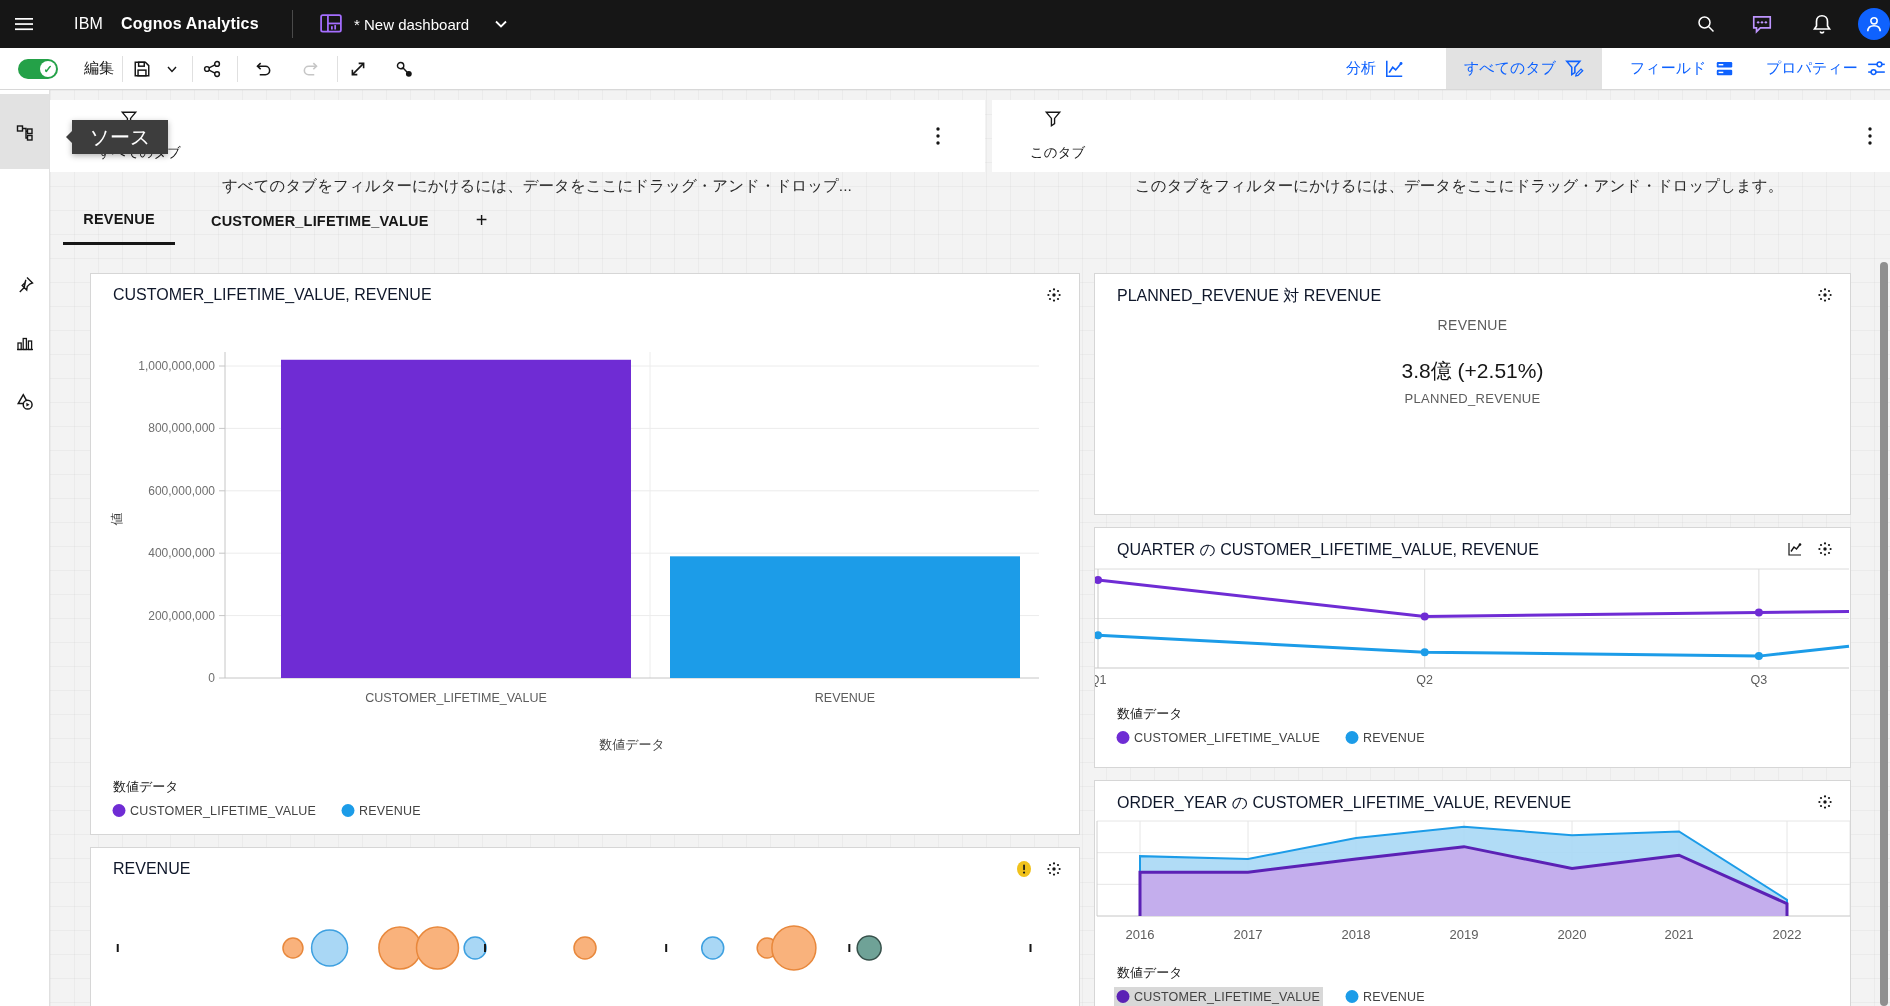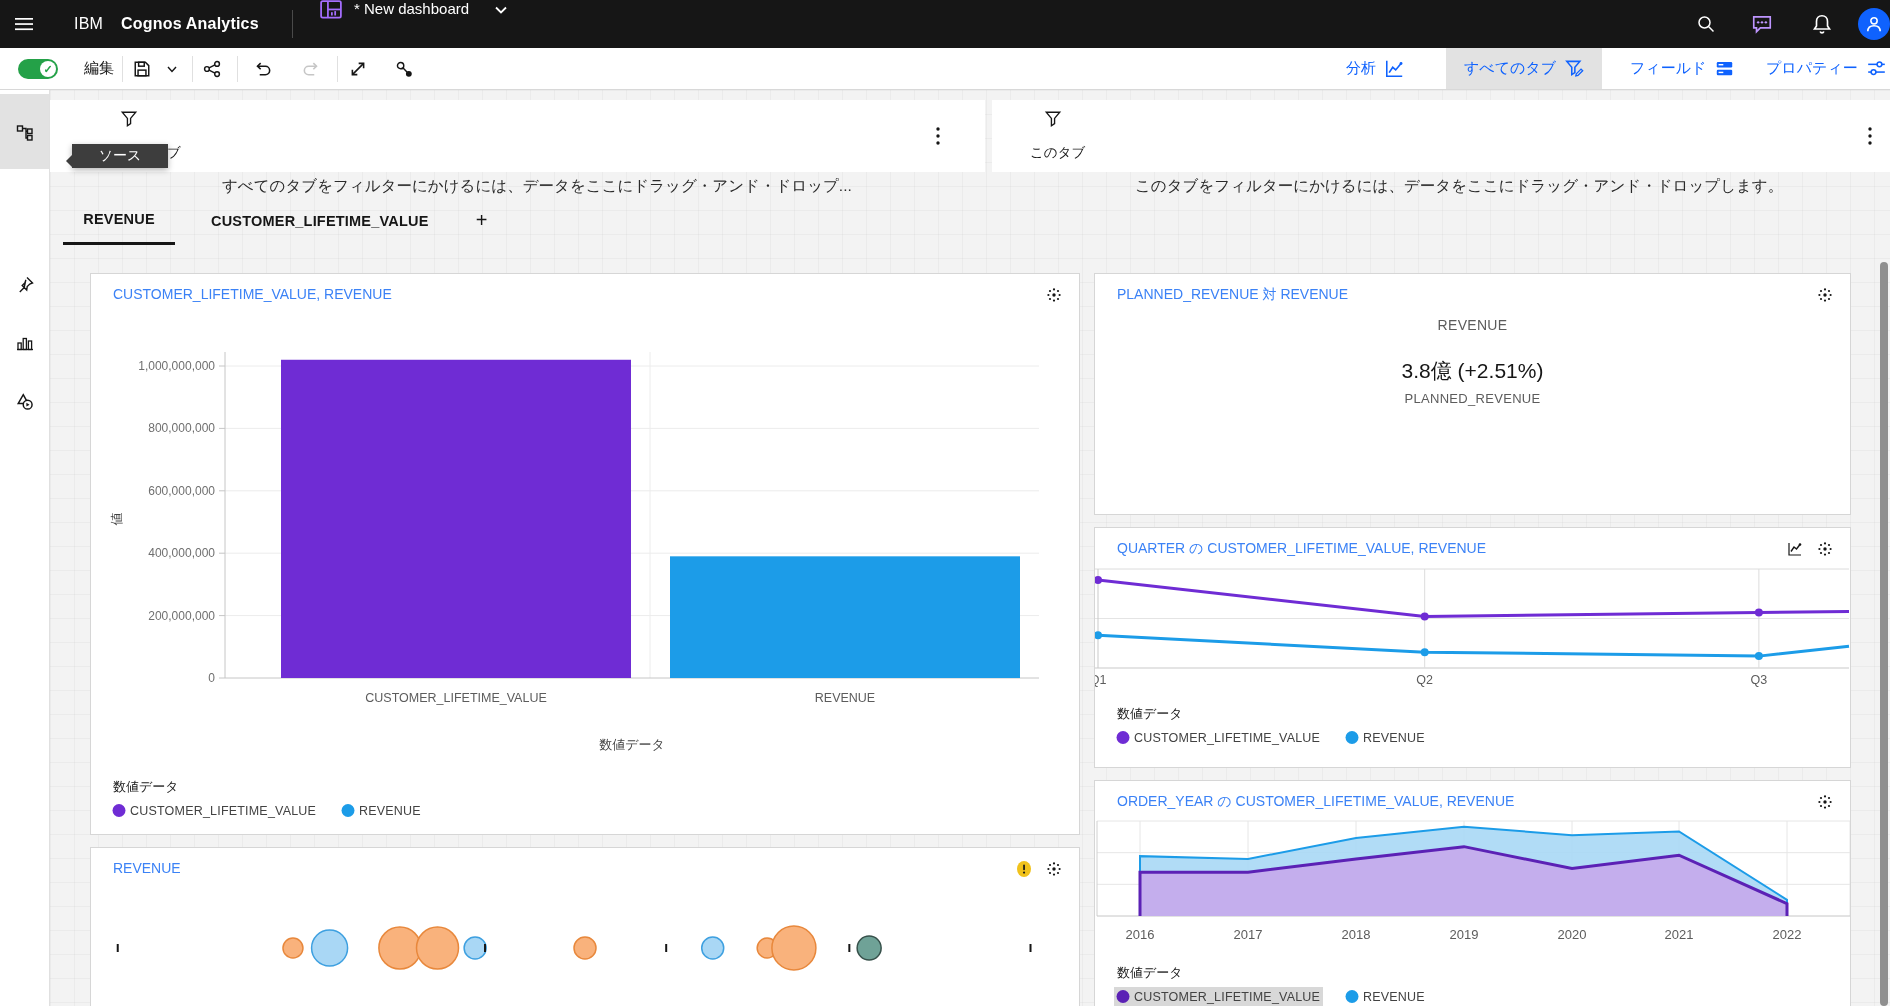--- a/index.html
+++ b/index.html
@@ -5,21 +5,21 @@
   * { margin:0; padding:0; box-sizing:border-box; }
   html,body { width:1890px; height:1006px; overflow:hidden;
     font-family:"Liberation Sans", sans-serif; background:#f3f3f3; color:#161616; }
 
   
   .topbar { position:absolute; left:0; top:0; width:1890px; height:48px; background:#161616; }
   .tb-btn { position:absolute; width:48px; height:48px; display:flex; align-items:center; justify-content:center; cursor:pointer; }
   .brand { position:absolute; left:74px; top:0; height:48px; display:flex; align-items:center; color:#fff; font-size:16px; letter-spacing:.2px; white-space:nowrap; }
   .brand b { margin-left:18px; font-weight:700; }
   .tb-divider { position:absolute; left:292px; top:10px; width:1px; height:28px; background:#4a4a4a; }
-  .dash-switch { position:absolute; left:320px; top:0; height:48px; display:flex; align-items:flex-start; color:#fff; font-size:15px; cursor:pointer; }
+  .dash-switch { position:absolute; left:320px; top:0; height:48px; display:flex; align-items:center; color:#fff; font-size:15px; cursor:pointer; }
   .dash-switch .name { margin-left:12px; white-space:nowrap; }
   .dash-switch svg.chev { margin-left:22px; }
   .avatar { position:absolute; left:1858px; top:8px; width:32px; height:32px; border-radius:50%; background:#0f62fe; display:flex; align-items:center; justify-content:center; cursor:pointer; }
 
   
   .toolbar { position:absolute; left:0; top:48px; width:1890px; height:42px; background:#fff; border-bottom:1px solid #d8d8d8; }
   .tbar-item { position:absolute; top:0; height:41px; display:flex; align-items:center; cursor:pointer; }
   .sep { position:absolute; top:8px; width:1px; height:26px; background:#e0e0e0; }
   .toggle { position:absolute; left:18px; top:11px; width:40px; height:20px; border-radius:10px; background:#24a148; cursor:pointer; }
   .toggle .knob { position:absolute; right:2px; top:2px; width:16px; height:16px; border-radius:50%; background:#fff; color:#24a148; font-size:11px; font-weight:700; text-align:center; line-height:16px; }
@@ -40,38 +40,38 @@
     background-size:24px 24px; }
 
   .dropzone { position:absolute; top:10px; height:72px; background:#fff; }
   .dz-left  { left:0; width:935px; }
   .dz-right { left:942px; width:898px; }
   .dz-funnel { position:absolute; top:10px; }
   .dz-label { position:absolute; top:44px; font-size:13.5px; color:#161616; white-space:nowrap; }
   .dz-hint { position:absolute; top:44px; font-size:15.5px; color:#2a2a2a; white-space:nowrap;margin-top:32px; }
   .kebab { position:absolute; top:20px; width:20px; height:32px; display:flex; align-items:center; justify-content:center; cursor:pointer; }
 
-  .tooltip { position:absolute; left:22px; top:30px; width:96px; height:24px; background:#3d3d3d; color:#fff;
-    font-size:14px; display:flex; align-items:center; justify-content:center; z-index:30; box-shadow:0 2px 6px rgba(0,0,0,.3);margin-top:24px; }
+  .tooltip { position:absolute; left:22px; top:30px; width:96px; height:34px; background:#3d3d3d; color:#fff;
+    font-size:20px; display:flex; align-items:center; justify-content:center; z-index:30; box-shadow:0 2px 6px rgba(0,0,0,.3); }
   .tooltip::before { content:""; position:absolute; left:-6px; top:11px; border-top:6px solid transparent;
     border-bottom:6px solid transparent; border-right:6px solid #3d3d3d; }
 
   .tabbar { position:absolute; left:0; top:106px; height:49px; display:flex; align-items:stretch; }
   .tab { display:flex; align-items:center; justify-content:center; font-size:14.5px; font-weight:700; letter-spacing:.2px; cursor:pointer; color:#161616; }
   .tab.t1 { margin-left:13px; width:112px; border-bottom:3px solid #161616; }
   .tab.t2 { margin-left:26px; padding:0 10px; }
   .tab-add { margin-left:28px; width:30px; display:flex; align-items:center; justify-content:center; font-size:20px; font-weight:400; cursor:pointer; }
 
   .card { position:absolute; background:#fff; border:1px solid #d6d6d6; overflow:hidden; }
   .card-bar    { left:40px;  top:183px; width:990px; height:562px; }
   .card-kpi    { left:1044px; top:183px; width:757px; height:242px; }
   .card-line   { left:1044px; top:437px; width:757px; height:241px;padding-left:32px; }
   .card-area   { left:1044px; top:690px; width:757px; height:260px; }
   .card-bubble { left:40px;  top:757px; width:990px; height:230px; }
-  .card-title { position:absolute; left:22px; top:12px; font-size:14px; color:#3b82f6; white-space:nowrap; }
+  .card-title { position:absolute; left:22px; top:12px; font-size:16px; color:#0f172a; white-space:nowrap; }
   .card-icons { position:absolute; top:12px; right:16px; display:flex; gap:12px; align-items:center; }
   .chart-svg { position:absolute; left:0; top:0; }
 
   
   .kpi-body { position:absolute; left:0; top:40px; width:100%; text-align:center; }
   .kpi-value-row { font-size:42px; font-weight:500; color:#0e6027; line-height:1.1; }
   .kpi-arrow { font-size:28px; font-weight:400; margin-left:6px; }
   .kpi-label { margin-top:3px; font-size:14px; color:#5c5c5c; letter-spacing:.3px; }
   .kpi-target { margin-top:24px; font-size:21px; color:#161616; }
   .kpi-target-label { margin-top:6px; font-size:13px; color:#5c5c5c; letter-spacing:.3px; }

